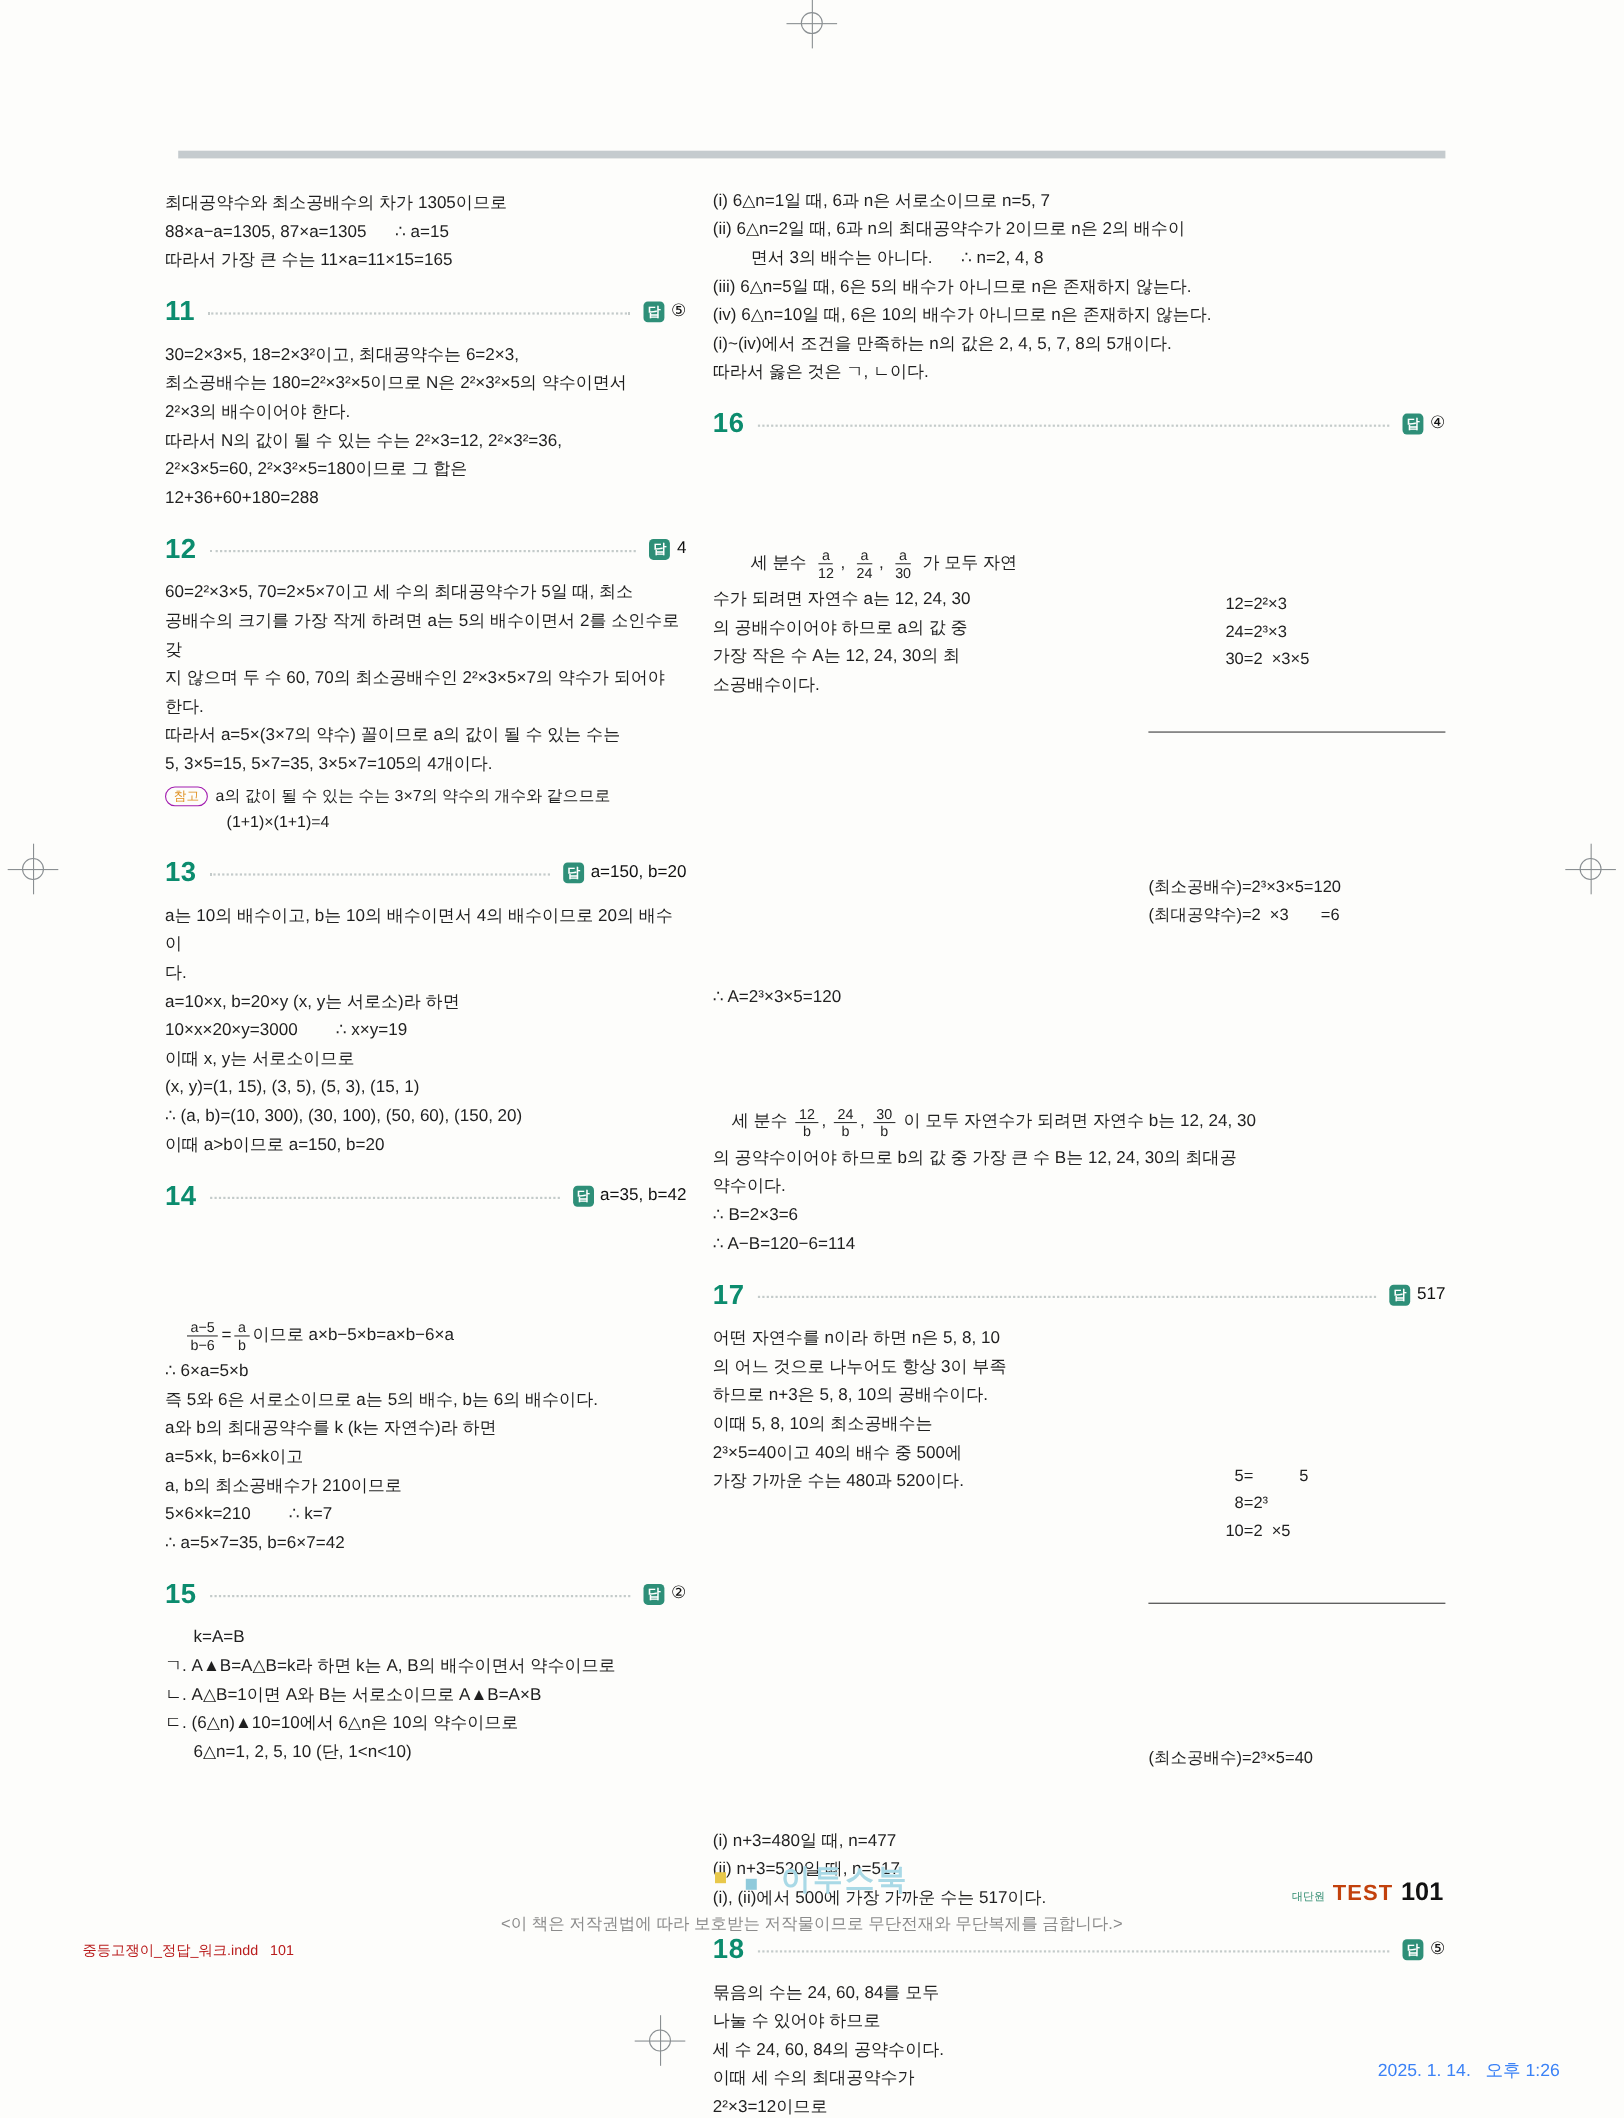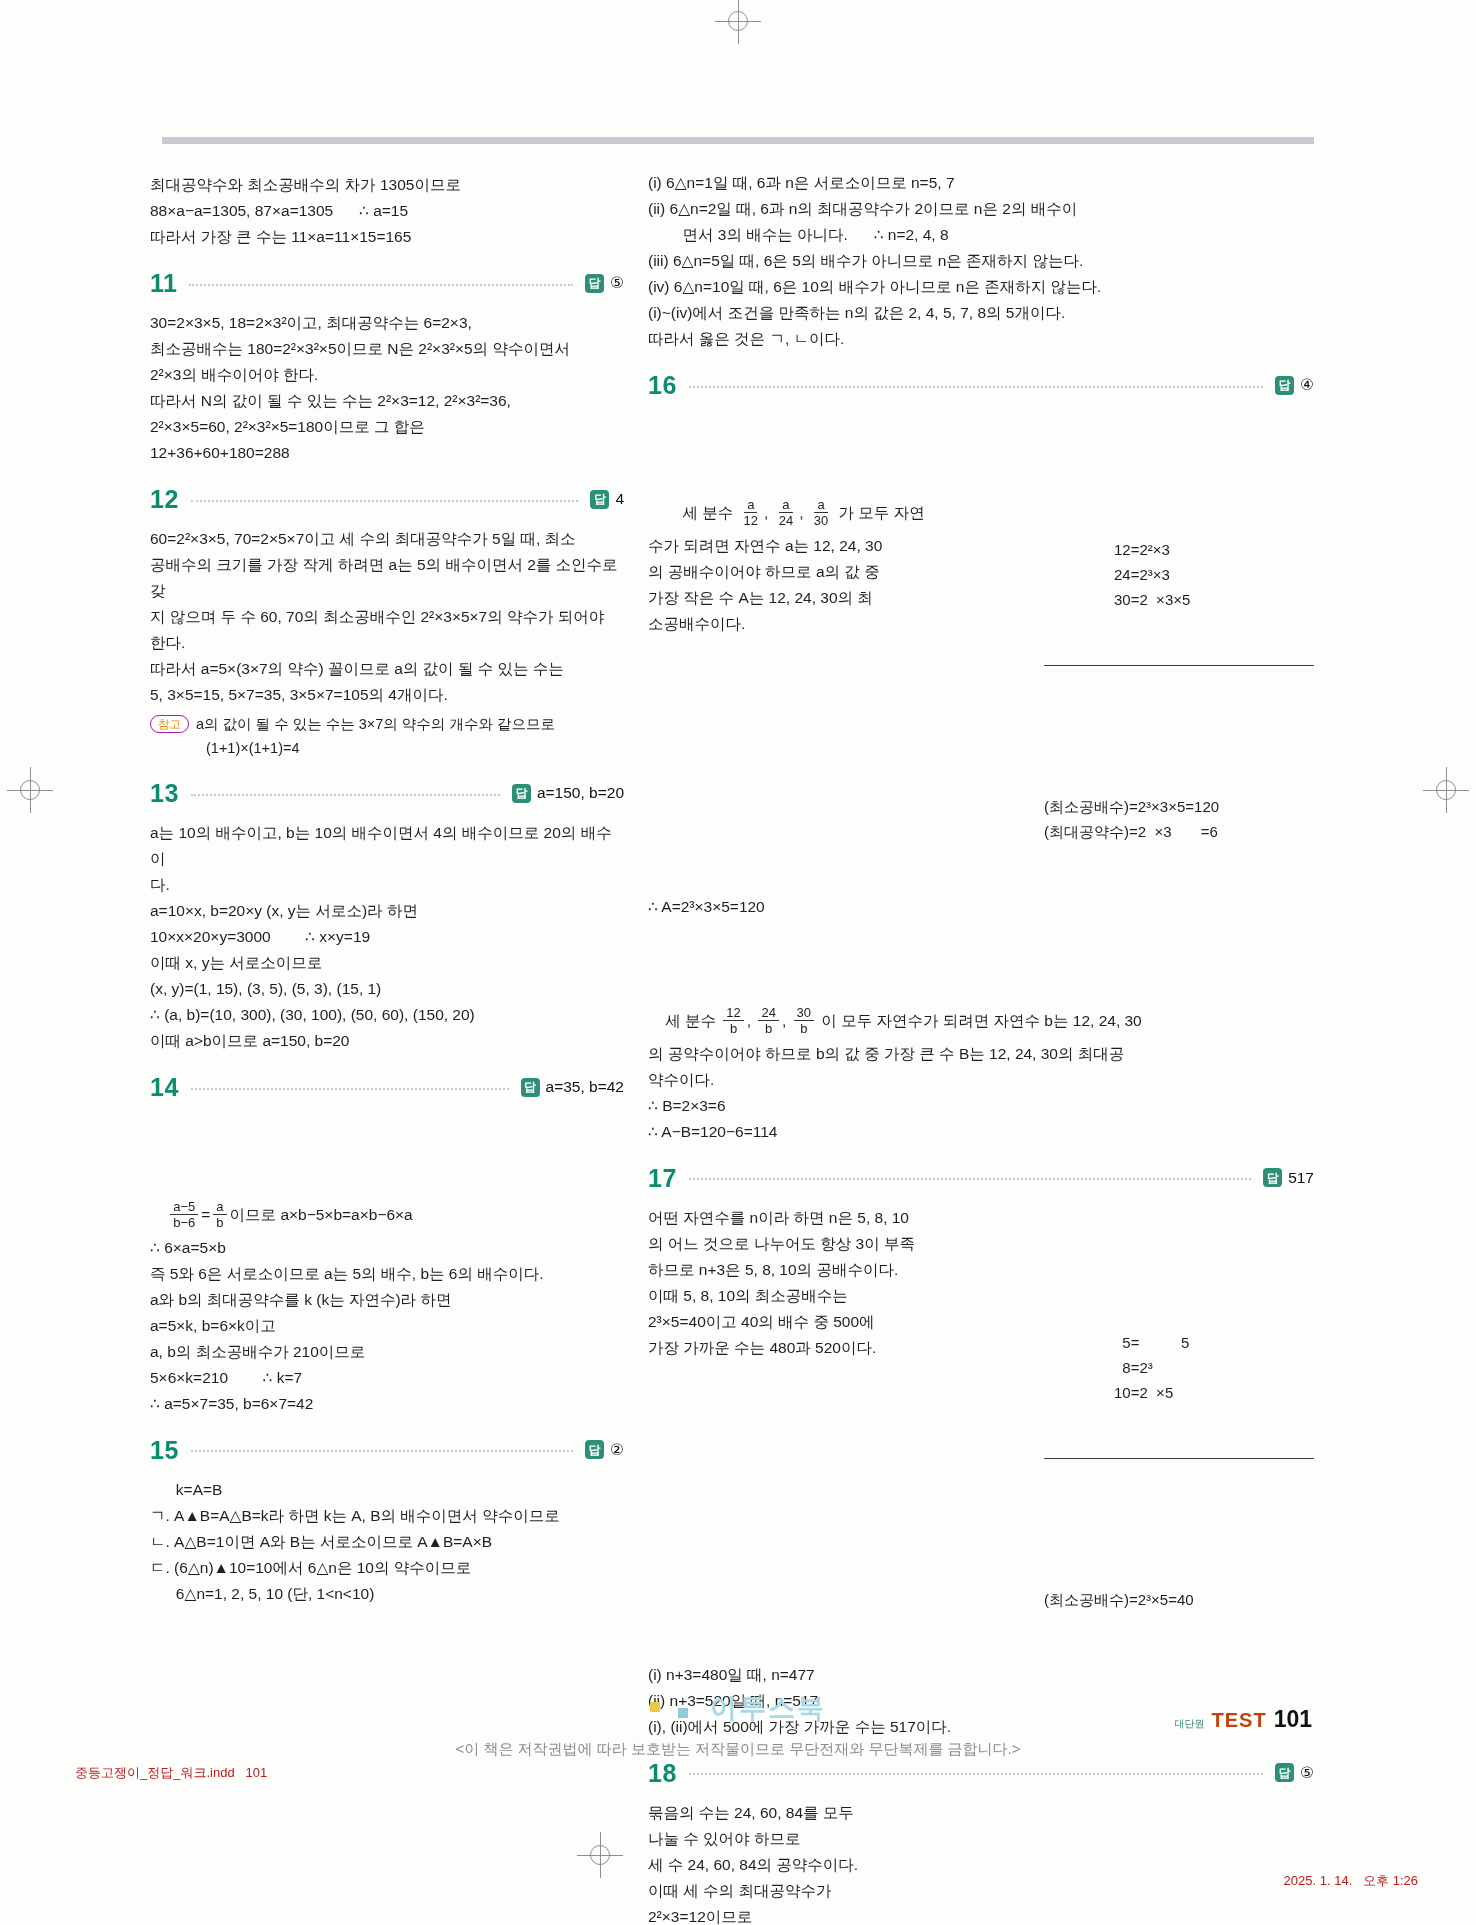--- a/index.html
+++ b/index.html
@@ -52,21 +52,21 @@
   .lg-sq{width:10px;height:10px;display:inline-block;margin-bottom:14px}
   .lg-sq1{background:#e8c84a}
   .lg-sq2{background:#8fcadb;margin-left:-4px;margin-bottom:8px}
   .lg-text{color:#a9d9e6;font-weight:700;font-size:27px;letter-spacing:2px}
   .footer-right{position:absolute;right:164px;top:1706px;display:flex;align-items:baseline;gap:7px}
   .fr-unit{color:#2d8a6e;font-size:10px}
   .fr-test{color:#c2410c;font-size:20px;font-weight:700;letter-spacing:1px}
   .fr-page{color:#111;font-size:23px;font-weight:700}
   .copyright{position:absolute;left:0;top:1740px;width:100%;text-align:center;color:#8b8b8b;font-size:15px}
   .print-left{position:absolute;left:75px;top:1764px;font-size:13px;color:#b91c1c;white-space:pre}
-  .print-right{position:absolute;right:58px;top:1872px;font-size:13px;color:#b91c1c;white-space:pre}
+  .print-right{position:absolute;right:58px;top:1872px;font-size:16px;color:#3b82f6;white-space:pre}
 </style>
 </head>
 <body>
 
 <div class="mark" style="left:721px;top:4px">
     <span class="ring"></span>
   </div>
 <div class="mark" style="left:13px;top:773px">
     <span class="ring"></span>
   </div>

